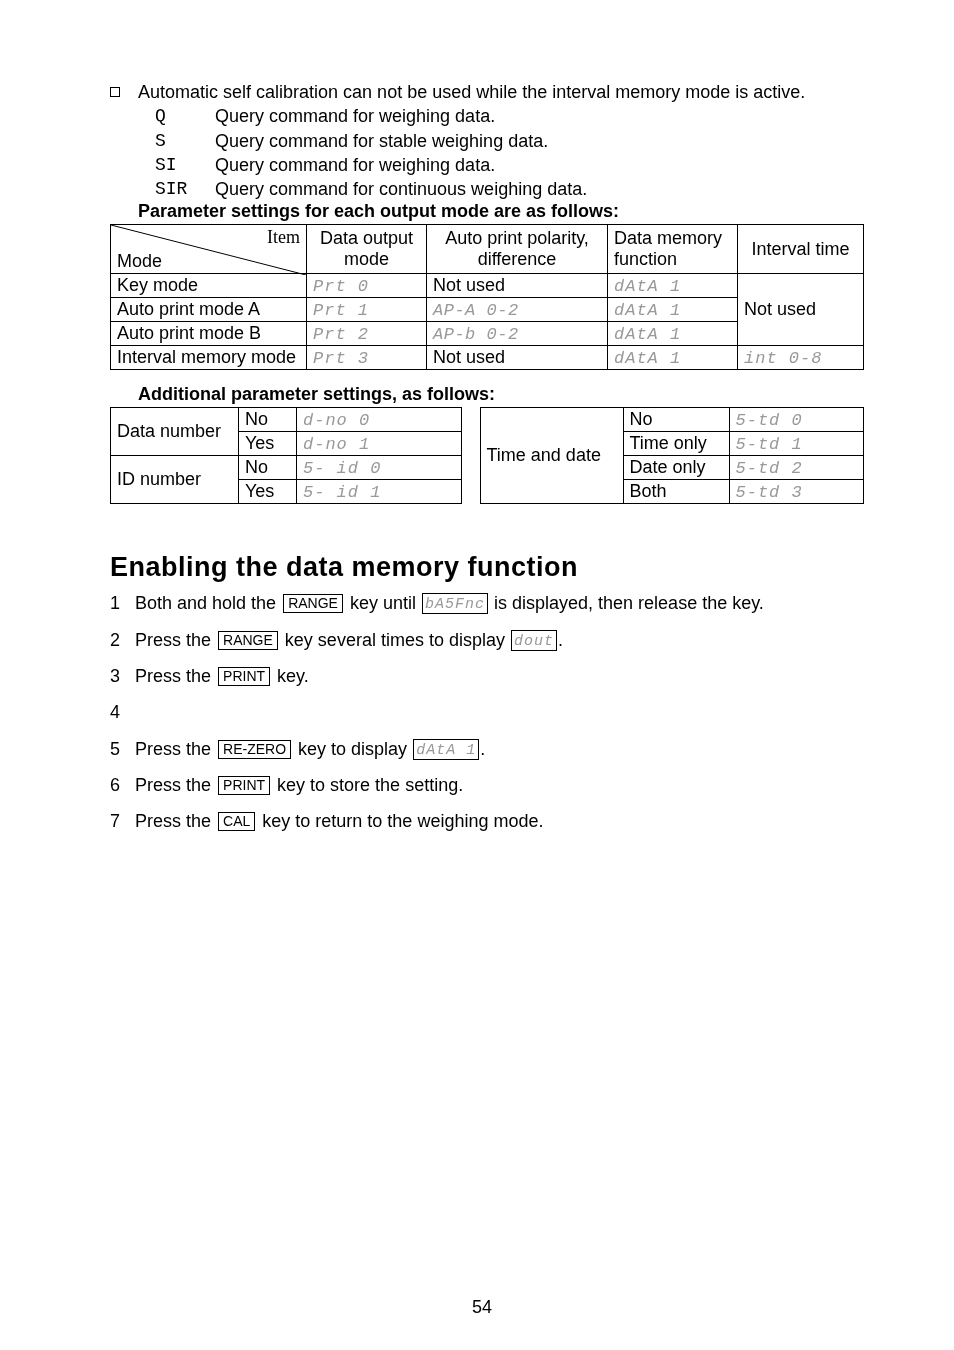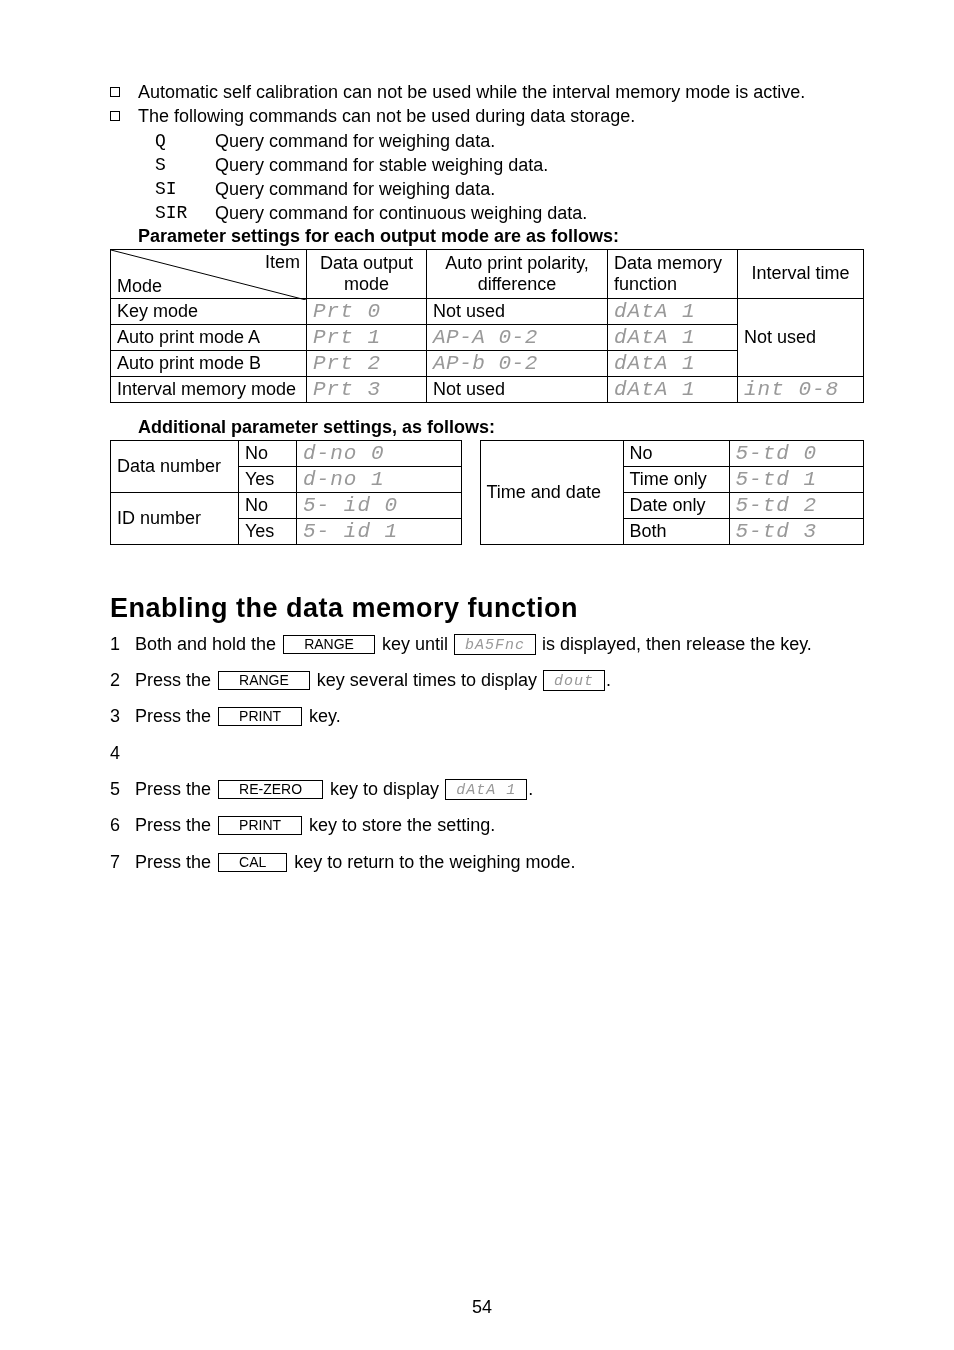--- a/index.html
+++ b/index.html
@@ -90,33 +90,34 @@
   }
   .diag-cell svg {
     position: absolute;
     top: 0; left: 0;
   }
   .diag-item {
     position: absolute;
     right: 6px;
     top: 2px;
     font-size: 18px;
+    font-family: Liberation Serif, serif;
   }
   .diag-mode {
     position: absolute;
     left: 6px;
     bottom: 1px;
     font-size: 18px;
   }
   .seg {
     font-family: "Courier New", monospace;
     font-style: italic;
     color: #999;
     letter-spacing: 1px;
-    font-size: 21px;
+    font-size: 17px;
     white-space: nowrap;
   }
   .seg-narrow { letter-spacing: 0.5px; }
 
   .two-tables {
     display: flex;
     gap: 18px;
   }
   table.small {
     border-collapse: collapse;
@@ -140,30 +141,30 @@
     line-height: 1.35;
   }
   .num {
     width: 25px;
     flex-shrink: 0;
   }
   .keybox {
     display: inline-block;
     border: 1px solid #000;
     font-size: 14px;
-    padding: 0 20px;
+    padding: 0 4px;
     line-height: 17px;
     vertical-align: 1px;
     margin: 0 2px;
     font-family: Arial, sans-serif;
   }
   .lcdbox {
     display: inline-block;
     border: 1px solid #000;
-    padding: 0 10px;
+    padding: 0 2px;
     line-height: 17px;
     vertical-align: 1px;
     margin: 0 1px;
   }
   .lcdbox .seg {
     font-size: 15px;
   }
   .pagenum {
     position: absolute;
     bottom: 32px;
@@ -175,24 +176,20 @@
 </style>
 </head>
 <body>
 
 <div class="page">
 
   <ul class="bullet-list">
     <li class="bullet-item">
       <span class="square"></span>
       <span>Automatic self calibration can not be used while the interval memory mode is active.</span>
-    </li>
-    <li class="bullet-item">
-      <span class="square"></span>
-      <span>The following commands can not be used during data storage.</span>
     </li>
   </ul>
   <div class="sub-list">
     <div class="sub-row">
       <span class="sub-code">Q</span>
       <span>Query command for weighing data.</span>
     </div>
     <div class="sub-row">
       <span class="sub-code">S</span>
       <span>Query command for stable weighing data.</span>

